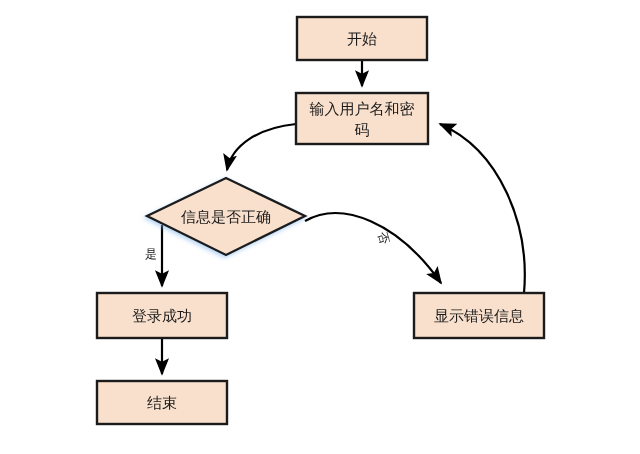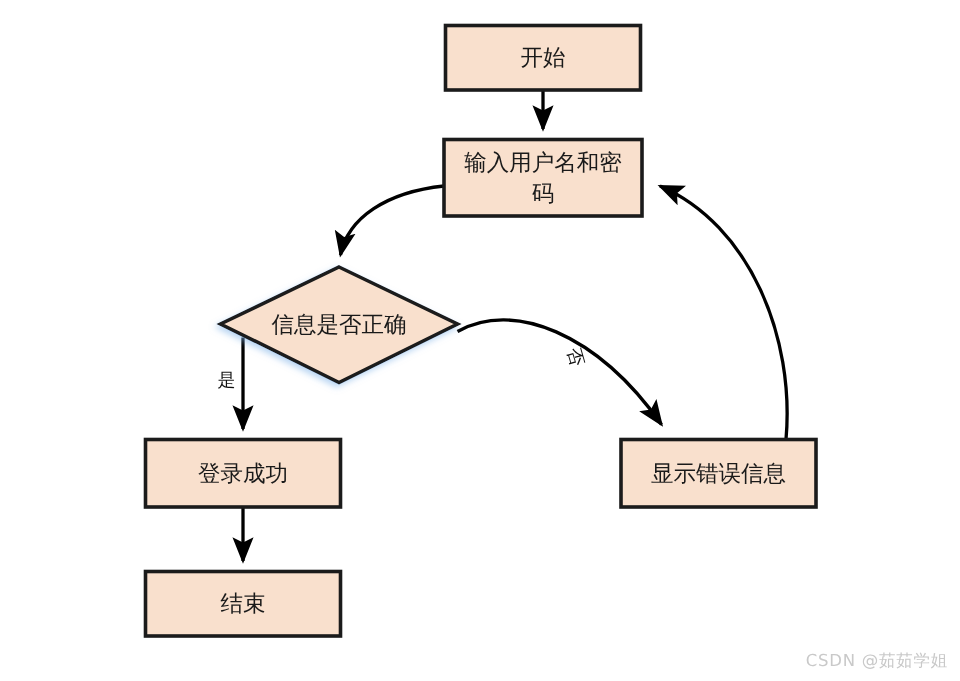--- a/index.html
+++ b/index.html
@@ -123,15 +123,14 @@
       <text class="node-text" x="162" y="403.5">结束</text>
     </g>
 
     <g>
       <rect class="shape-box" x="414" y="293" width="130" height="45"></rect>
       <text class="node-text" x="479" y="316.5">显示错误信息</text>
     </g>
 
   </svg>
 
-  <div class="watermark">CSDN @茹茹学姐</div>
 
 </div>
 
 </body></html>

